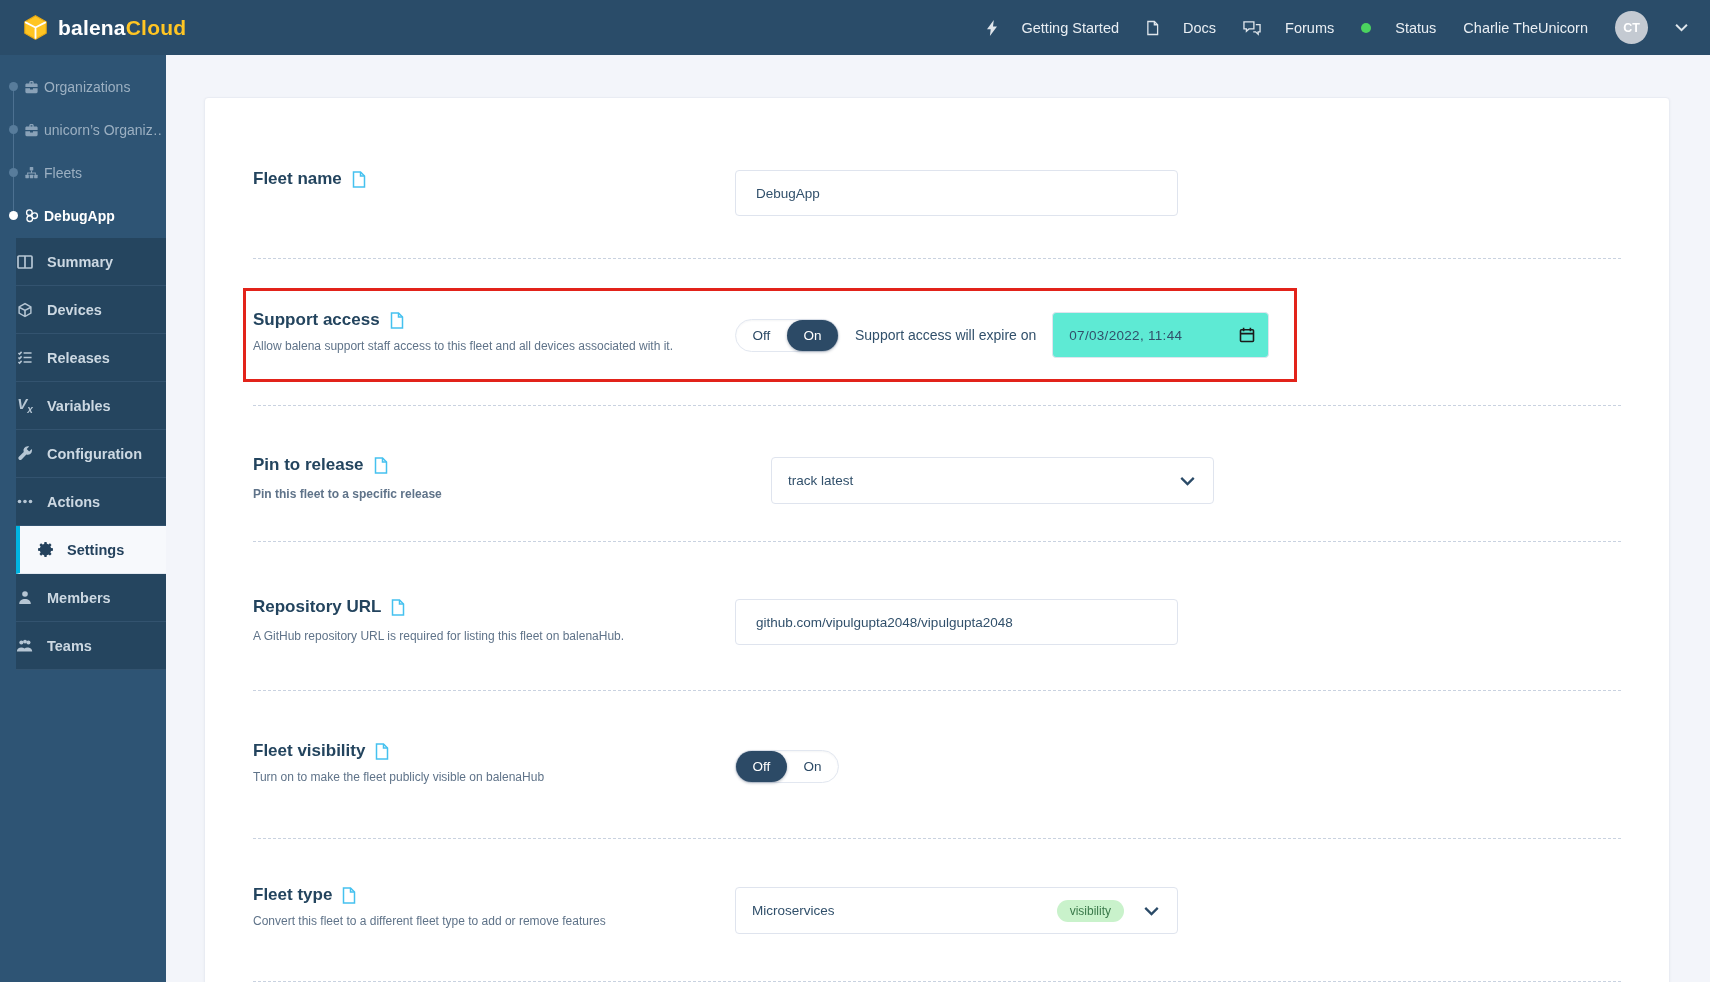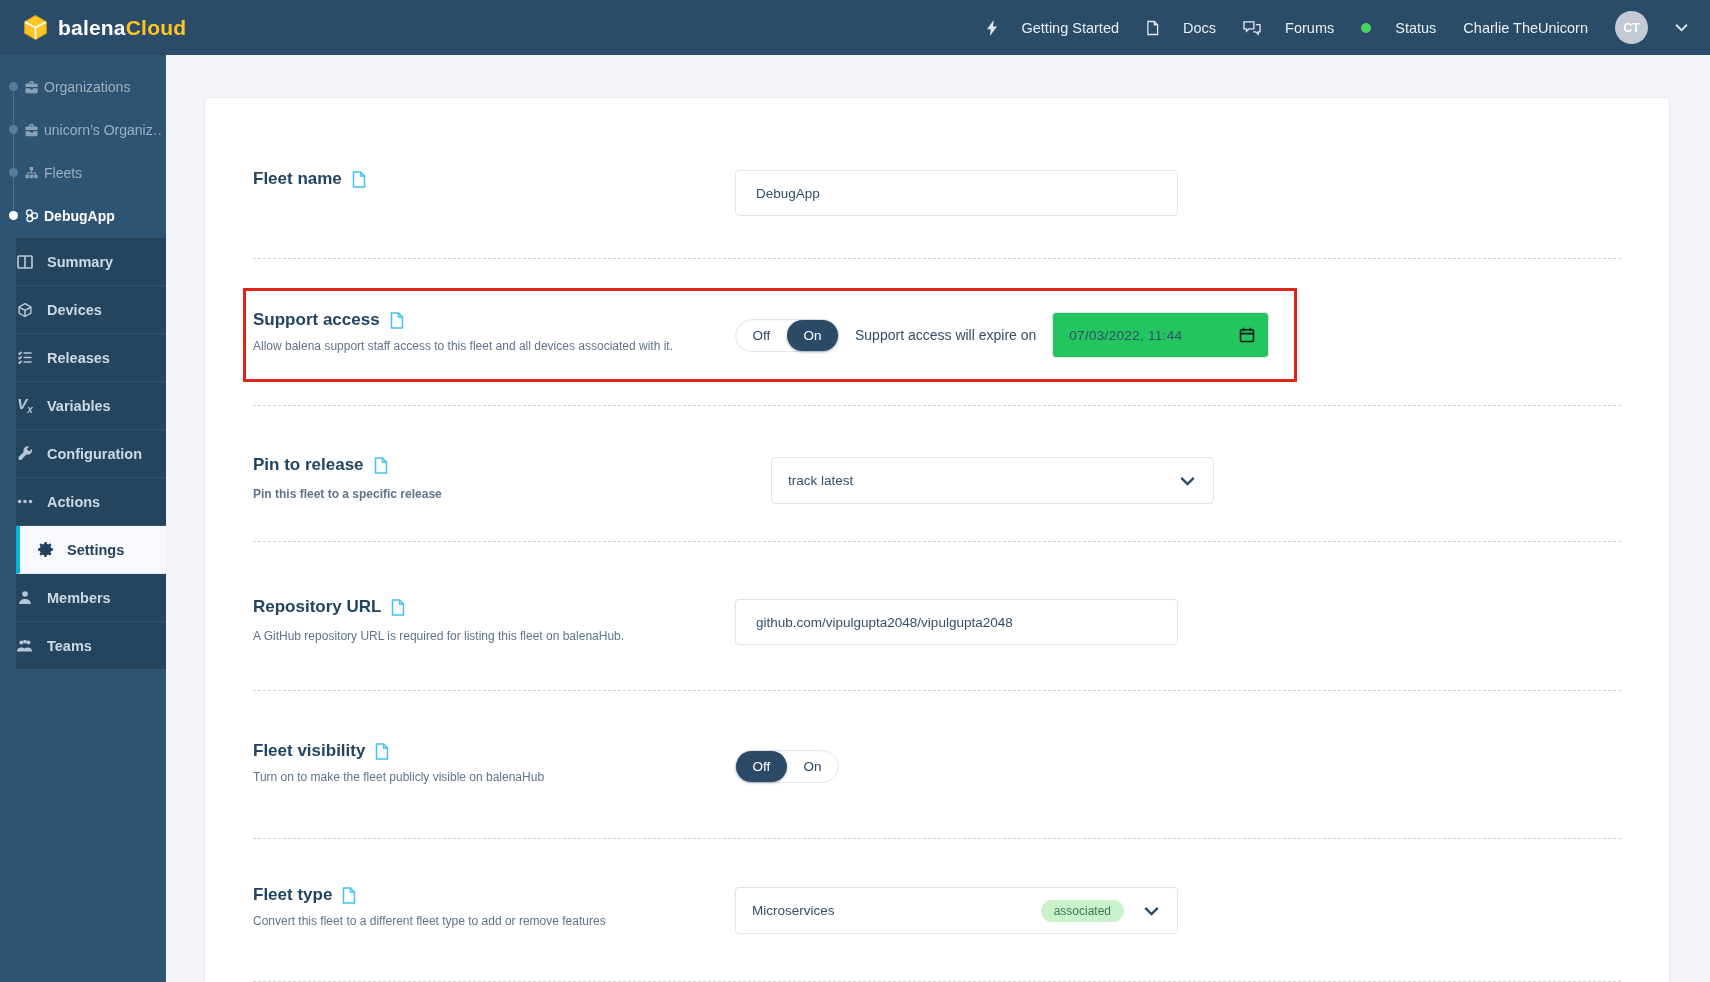--- a/index.html
+++ b/index.html
@@ -75,21 +75,21 @@
   .toggle .opt { flex:1; display:flex; align-items:center; justify-content:center;
     color:#2c4a66; border-radius:17px; }
   .toggle .opt.on-active, .toggle .opt.off-active { background:#2c4a66; color:#ffffff;
     box-shadow:0 1px 3px rgba(20,40,70,.35); }
 
   .support-row { position:absolute; left:482px; top:53px; height:46px;
     display:flex; align-items:center; gap:16px; }
   .expire-label { font-size:14px; color:#31506b; white-space:nowrap; }
   .date-input { width:217px; height:46px; border:1px solid #dfe4ee; border-radius:4px;
     display:flex; align-items:center; justify-content:space-between; padding:0 13px 0 16px;
-    font-size:13.5px; color:#31506b; cursor:pointer; background:#22c55e; letter-spacing:.3px; }
+    font-size:13.5px; color:#31506b; cursor:pointer; background:#5eead4; letter-spacing:.3px; }
   .cal-icon { display:flex; color:#1b1b1b; }
 
   .annotation { position:absolute; left:-10px; top:29px; width:1054px; height:94px;
     border:3px solid #e2231a; pointer-events:none; z-index:5; }
 
   
   .s1 { height:161px; } .s1 .sec-head { top:71px; } .s1 .ctrl-input { top:72px; }
   .s2 { height:147px; } .s2 .sec-head { top:51px; } .s2 .sec-sub { top:80px; }
   .s3 { height:136px; } .s3 .sec-head { top:49px; } .s3 .sec-sub { top:81px;font-weight:bold; } .s3 .ctrl-select { top:51px;margin-left:36px; }
   .s4 { height:149px; } .s4 .sec-head { top:55px; } .s4 .sec-sub { top:87px; } .s4 .ctrl-input { top:57px; }
@@ -392,21 +392,21 @@
         <span class="note-icon">
           <svg width="14" height="17" viewBox="0 0 14 17" fill="none" stroke="currentColor" stroke-width="1.5">
               <path d="M1.5 1h7l4 4v11h-11z"></path>
               <path d="M8.5 1v4h4"></path>
             </svg>
         </span>
       </div>
       <div class="sec-sub">Convert this fleet to a different fleet type to add or remove features</div>
       <div class="ctrl-select">
         <span class="sel-value">Microservices</span>
-        <span class="badge">associated</span>
+        <span class="badge">visibility</span>
         <span class="sel-chev">
           <svg width="15" height="10" viewBox="0 0 12 8" fill="none" stroke="currentColor" stroke-width="1.8">
               <path d="M1 1.5 6 6.5 11 1.5"></path>
             </svg>
         </span>
       </div>
     </section>
 
   </div>
 </div>

